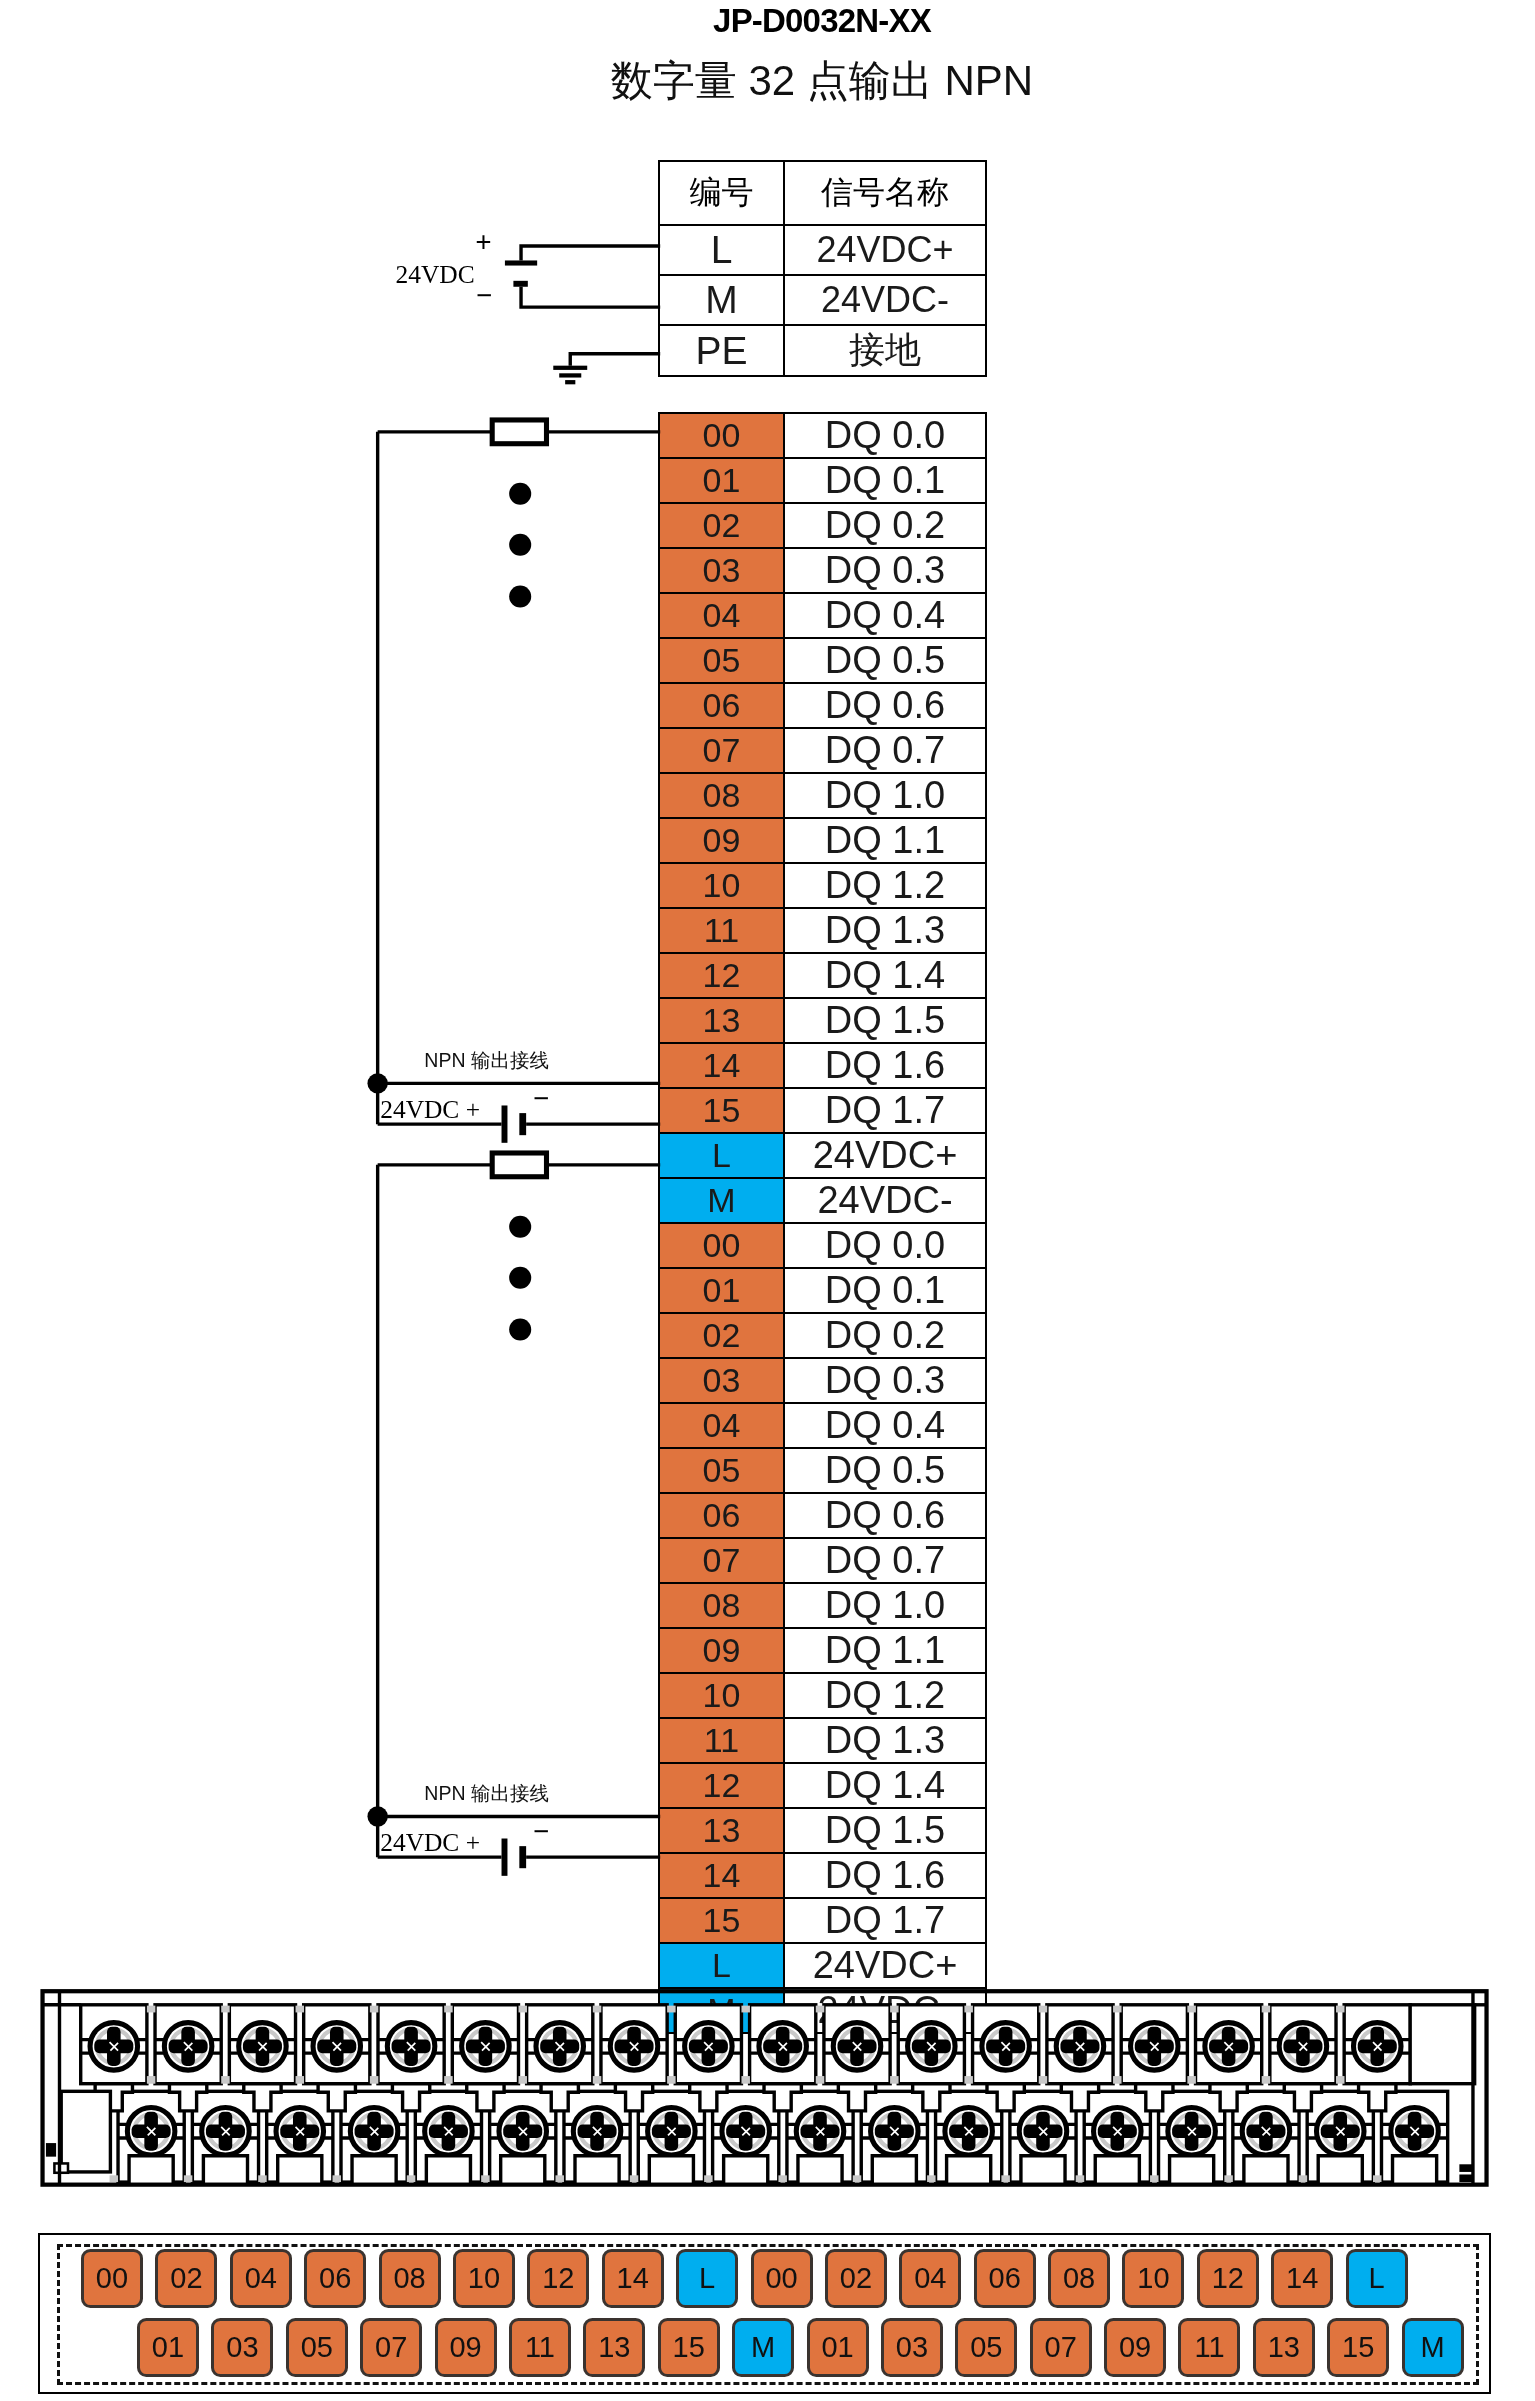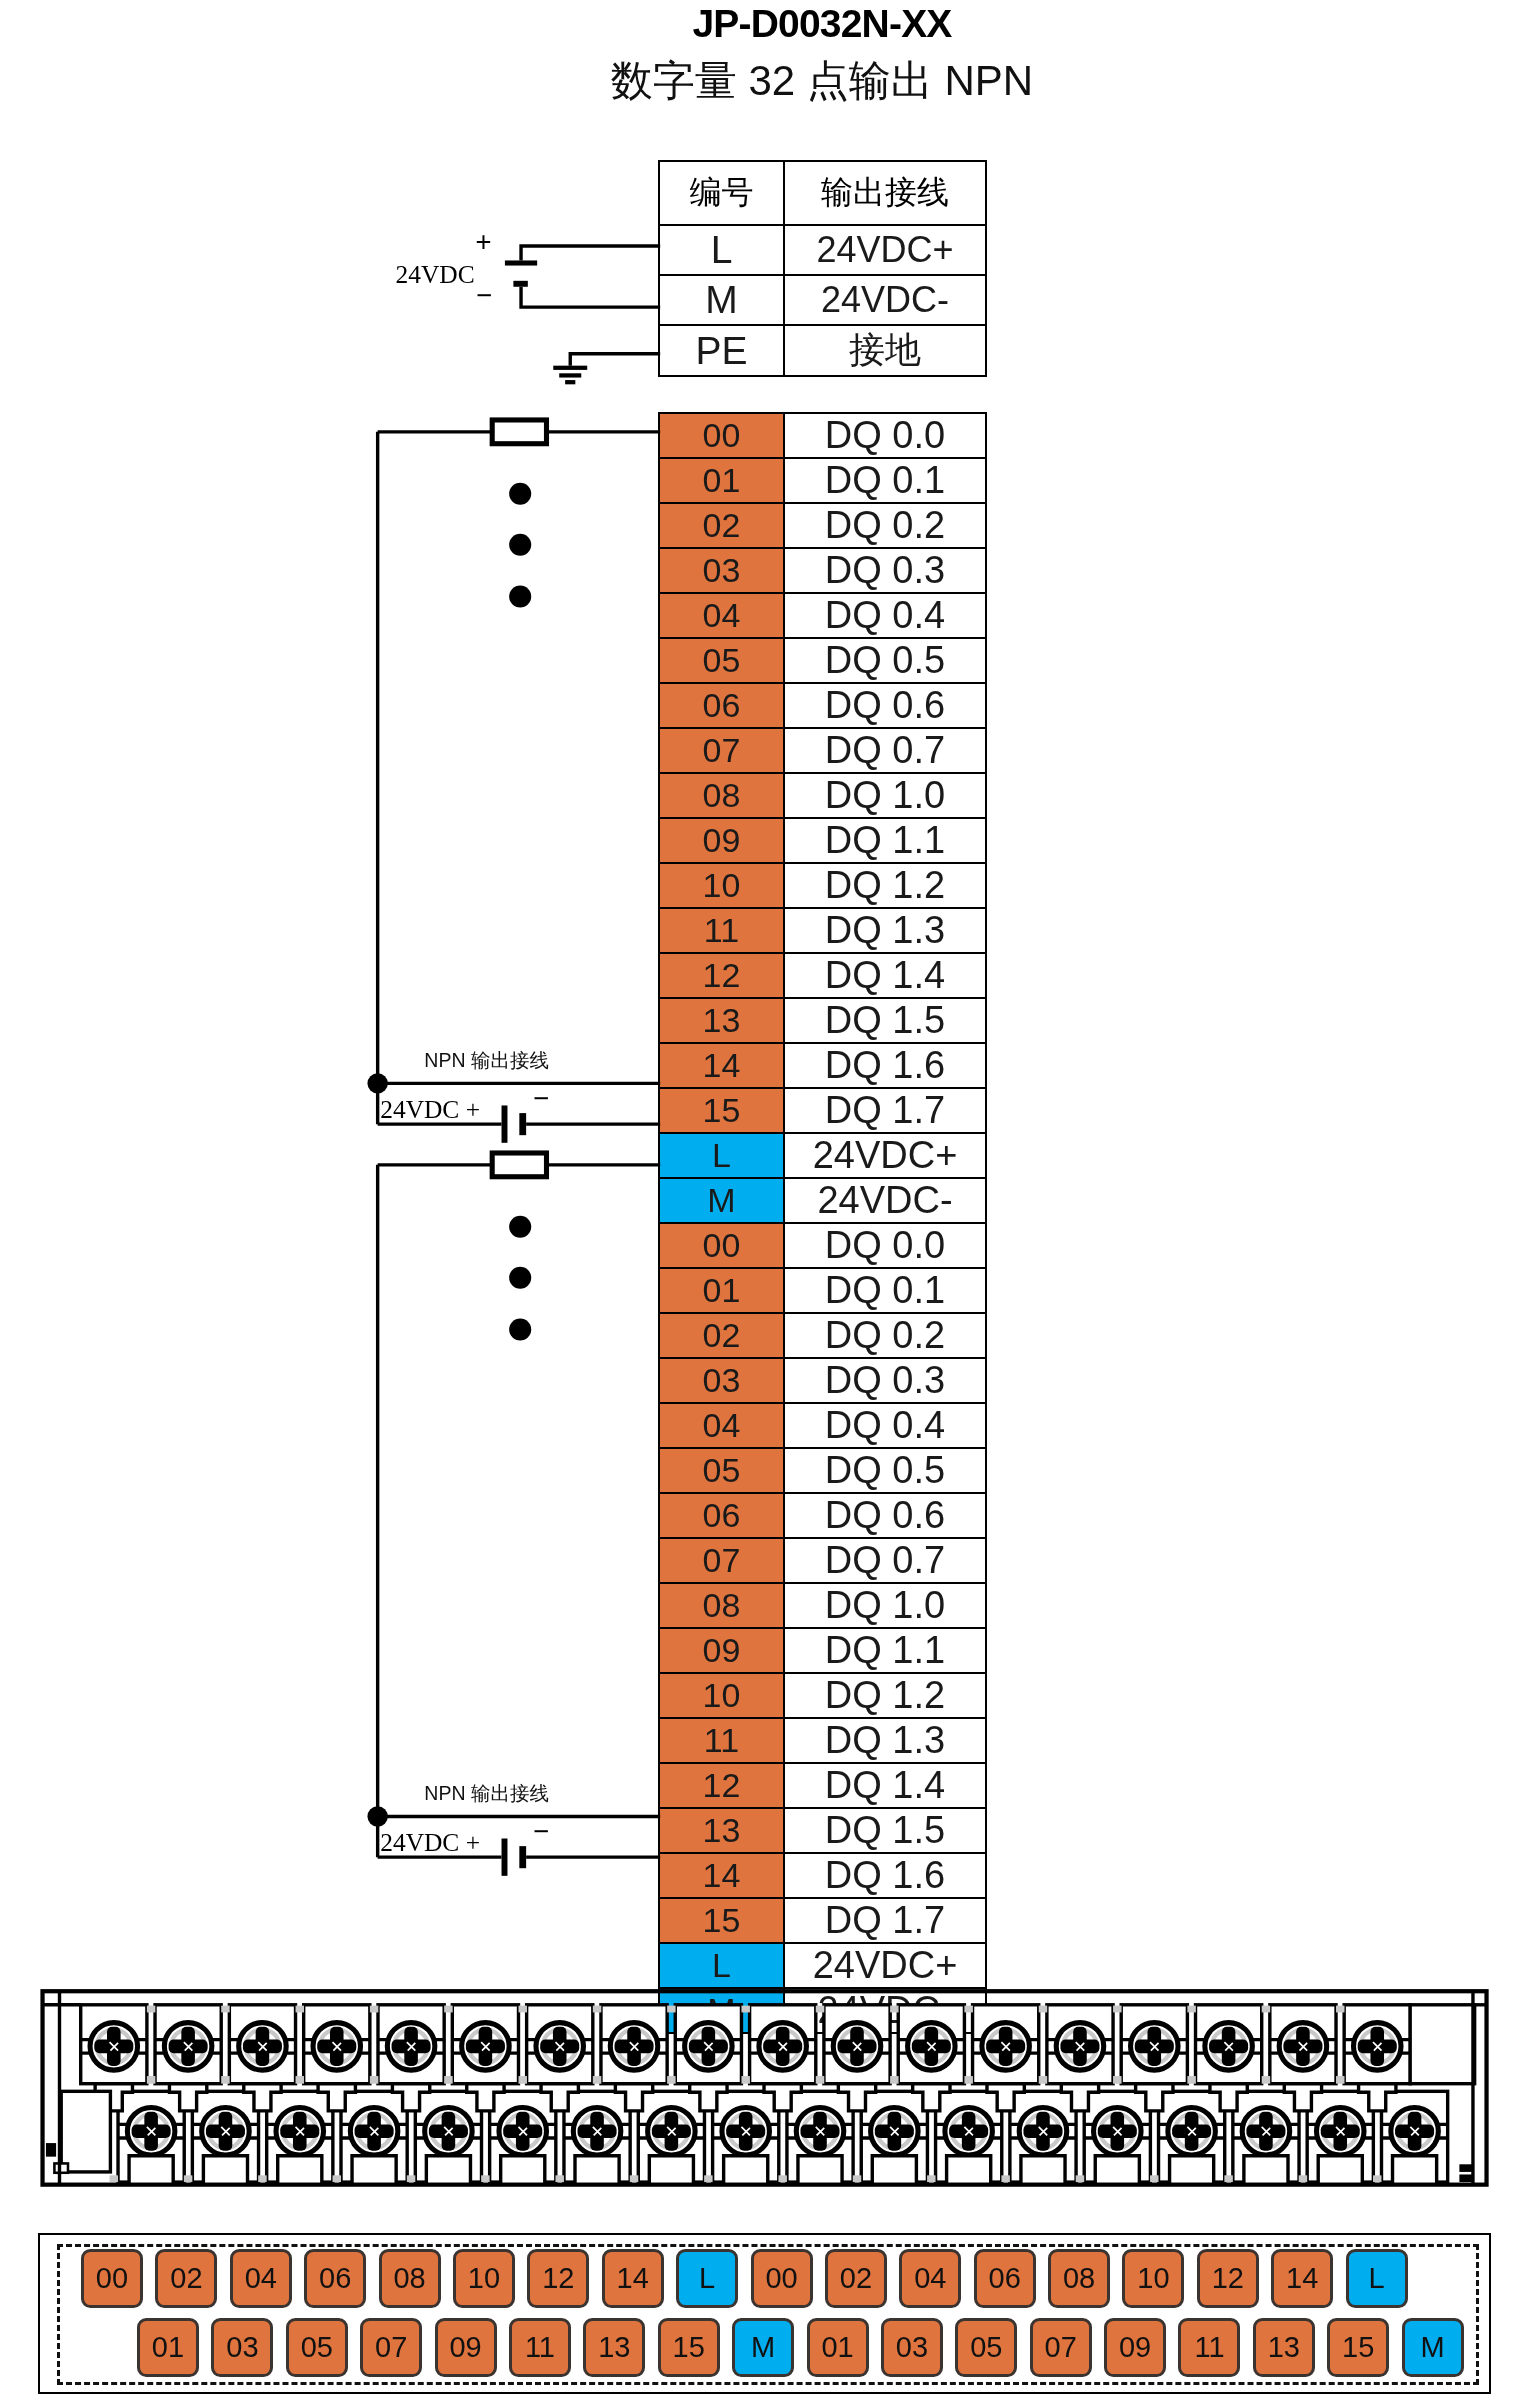--- a/index.html
+++ b/index.html
@@ -1,20 +1,20 @@
 <!DOCTYPE html>
 <html style="font-size:13.6px"><head>
 <meta charset="utf-8">
 <style>
   html,body{margin:0;padding:0;background:#fff;}
   .page{position:relative;width:1535px;height:2401px;background:#fff;overflow:hidden;
         font-family:"Liberation Sans",sans-serif;color:#1a1a1a;}
   
   .title{position:absolute;left:143px;top:1.7px;width:1358px;text-align:center;
-         font-size:39px;font-weight:bold;letter-spacing:-0.8px;color:#000;}
+         font-size:33px;font-weight:bold;letter-spacing:-0.8px;color:#000;}
   .subtitle{position:absolute;left:143px;top:53px;width:1358px;text-align:center;
             font-size:42px;font-weight:300;color:#111;}
   
   table{border-collapse:collapse;position:absolute;table-layout:fixed;background:#fff;}
   th,td{border:2.5px solid #000;text-align:center;vertical-align:middle;padding:0;overflow:visible;}
   #powerTable{left:658px;top:160px;width:329px;}
   #powerTable th{height:62px;font-size:32px;font-weight:normal;color:#000;}
   #powerTable td{height:48px;font-weight:300;}
   #powerTable td.id{font-size:39px;}
   #powerTable td.nm{font-size:36px;}
@@ -52,21 +52,21 @@
   <div class="subtitle">数字量 32 点输出 NPN</div>
 
   <table id="powerTable">
     <colgroup>
         <col style="width:125px">
         <col>
       </colgroup>
     <thead>
       <tr>
         <th>编号</th>
-        <th>输出接线</th>
+        <th>信号名称</th>
       </tr>
     </thead>
     <tbody>
 
         <tr>
           <td class="id">L</td>
           <td class="nm">24VDC+</td>
         </tr>
 
         <tr>

